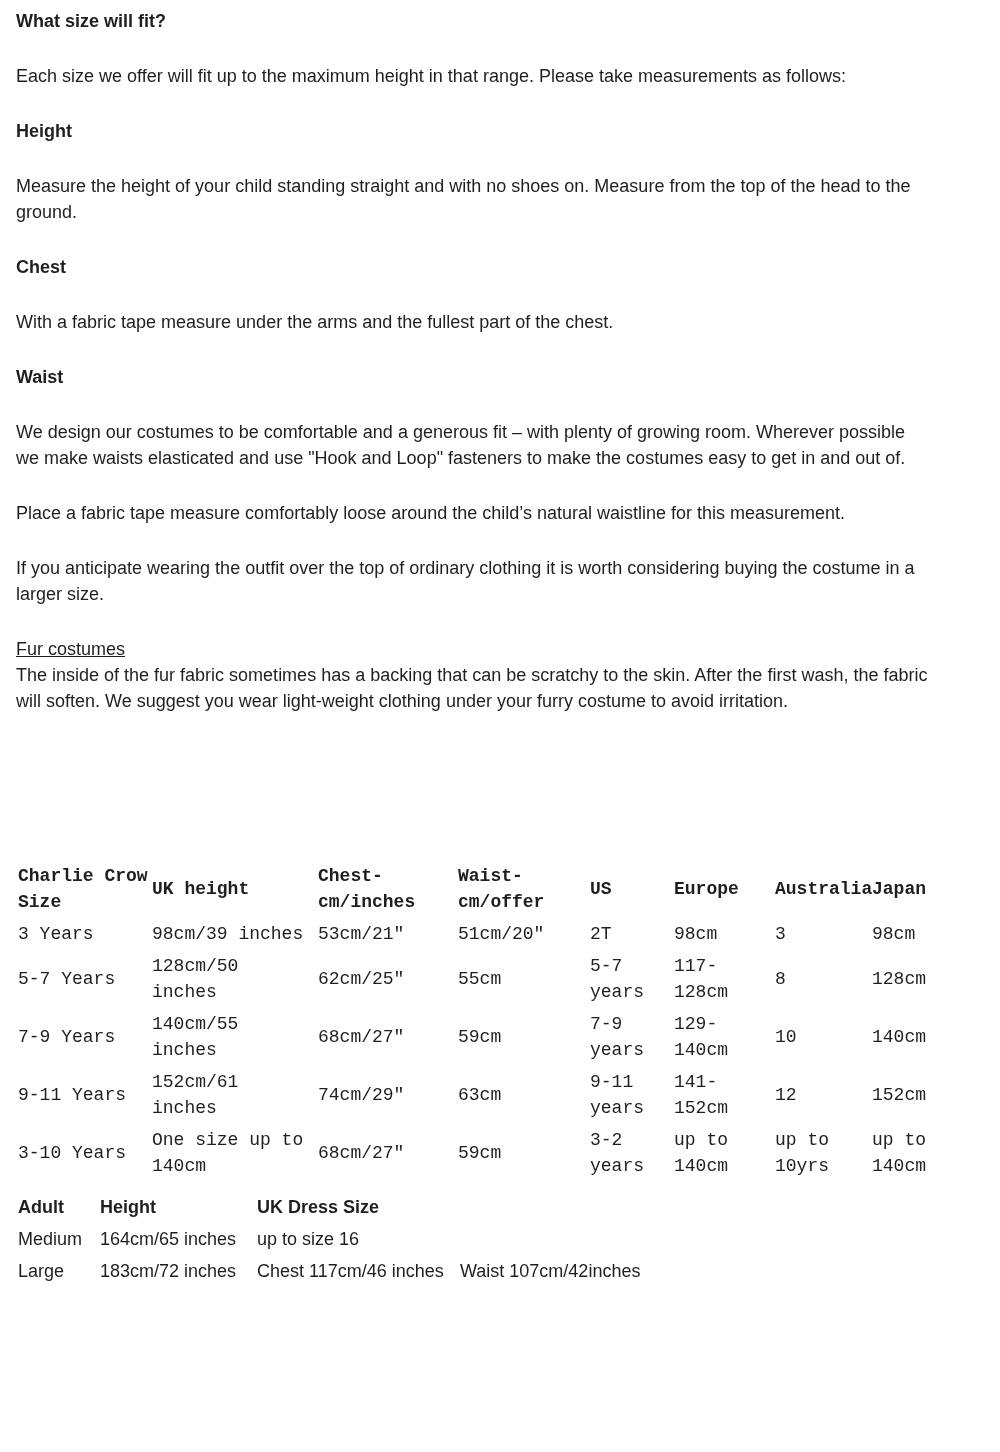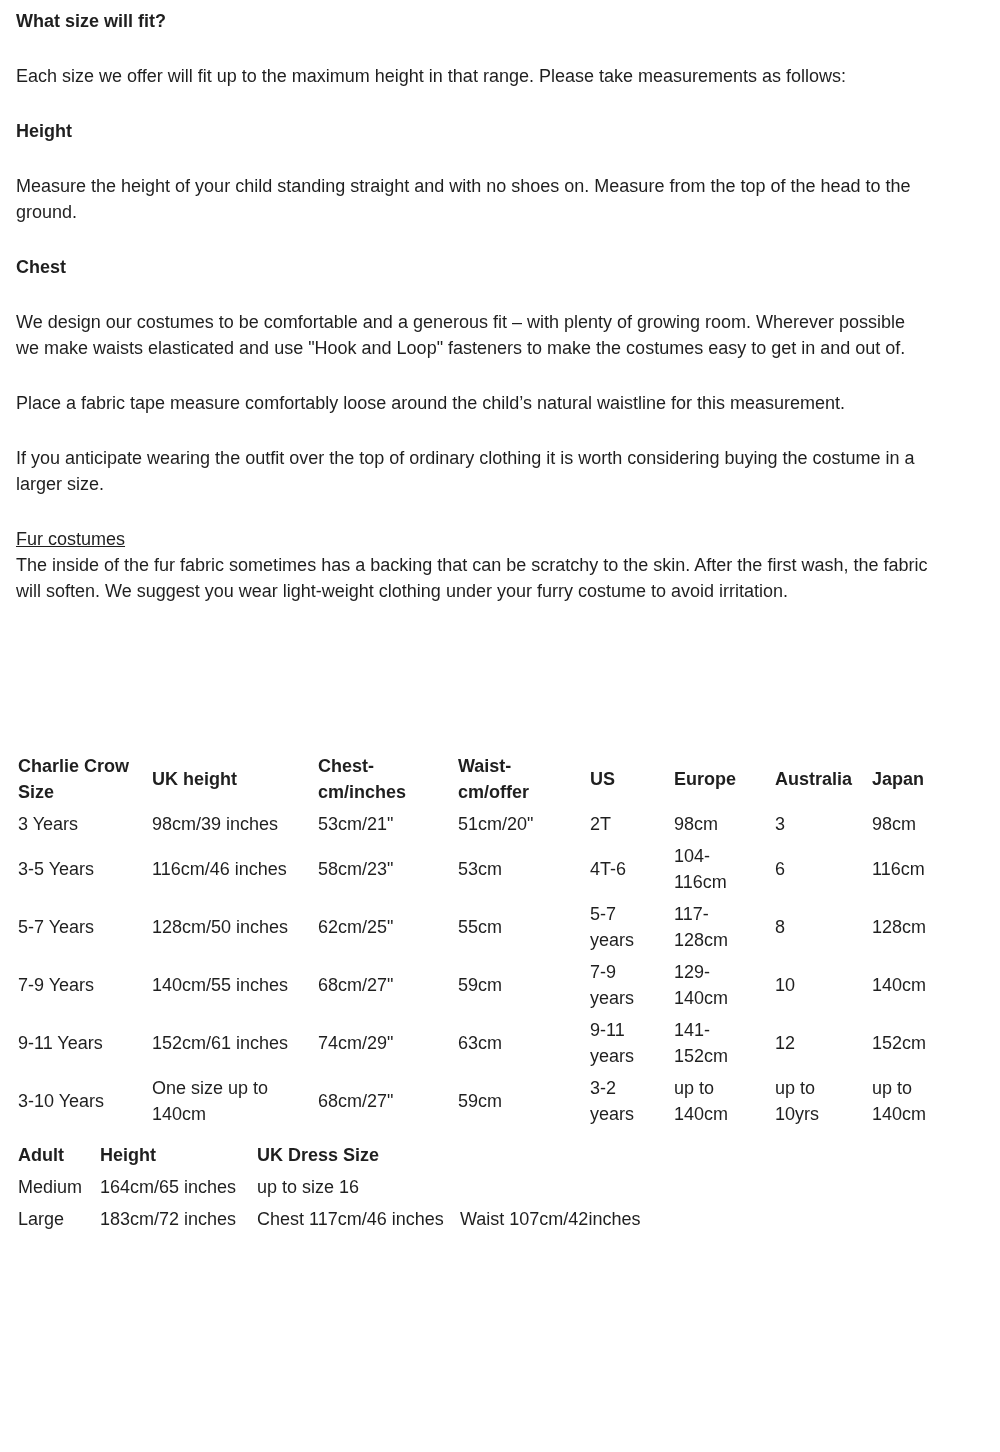--- a/index.html
+++ b/index.html
@@ -17,21 +17,21 @@
     line-height: 26px;
     font-weight: normal;
     max-width: 916px;
     margin: 0 0 29px 0;
   }
   h1, h2 { font-weight: bold; }
   .fur-heading { text-decoration: underline; margin-bottom: 0; }
   .fur-body { margin-bottom: 8px; }
 
   table { border-collapse: collapse; table-layout: fixed; }
-  .size-table { width: 982px; margin: 146px 12px 0 2px; }
+  .size-table { width: 982px; margin: 146px 12px 0 2px; font-family: Liberation Mono, monospace; }
   .adult-table { width: 982px; margin: 9px 0 16px 2px; }
   th, td {
     font-size: 18px;
     line-height: 26px;
     padding: 3px 4px 3px 0;
     text-align: left;
     vertical-align: middle;
     white-space: pre-line;
     font-weight: normal;
   }
@@ -43,21 +43,23 @@
 <div class="page">
 
   <h1>What size will fit?</h1>
 
   <p>Each size we offer will fit up to the maximum height in that range. Please take measurements as follows:</p>
 
   <h2>Height</h2>
   <p>Measure the height of your child standing straight and with no shoes on. Measure from the top of the head to the ground.</p>
 
   <h2>Chest</h2>
+  <p>With a fabric tape measure under the arms and the fullest part of the chest.</p>
 
+  <h2>Waist</h2>
   <p>We design our costumes to be comfortable and a generous fit – with plenty of growing room. Wherever possible we make waists elasticated and use "Hook and Loop" fasteners to make the costumes easy to get in and out of.</p>
 
   <p>Place a fabric tape measure comfortably loose around the child’s natural waistline for this measurement.</p>
   <p>If you anticipate wearing the outfit over the top of ordinary clothing it is worth considering buying the costume in a larger size.</p>
 
   <p class="fur-heading">Fur costumes</p>
   <p class="fur-body">The inside of the fur fabric sometimes has a backing that can be scratchy to the skin. After the first wash, the fabric will soften. We suggest you wear light-weight clothing under your furry costume to avoid irritation.</p>
 
   <table class="size-table">
     <colgroup>
@@ -88,31 +90,20 @@
     <tbody>
       <tr>
         <td>3 Years</td>
         <td>98cm/39 inches</td>
         <td>53cm/21"</td>
         <td>51cm/20"</td>
         <td>2T</td>
         <td>98cm</td>
         <td>3</td>
         <td>98cm</td>
-      </tr>
-      <tr>
-        <td>3-5 Years</td>
-        <td>116cm/46 inches</td>
-        <td>58cm/23"</td>
-        <td>53cm</td>
-        <td>4T-6</td>
-        <td>104-
-116cm</td>
-        <td>6</td>
-        <td>116cm</td>
       </tr>
       <tr>
         <td>5-7 Years</td>
         <td>128cm/50 inches</td>
         <td>62cm/25"</td>
         <td>55cm</td>
         <td>5-7
 years</td>
         <td>117-
 128cm</td>

